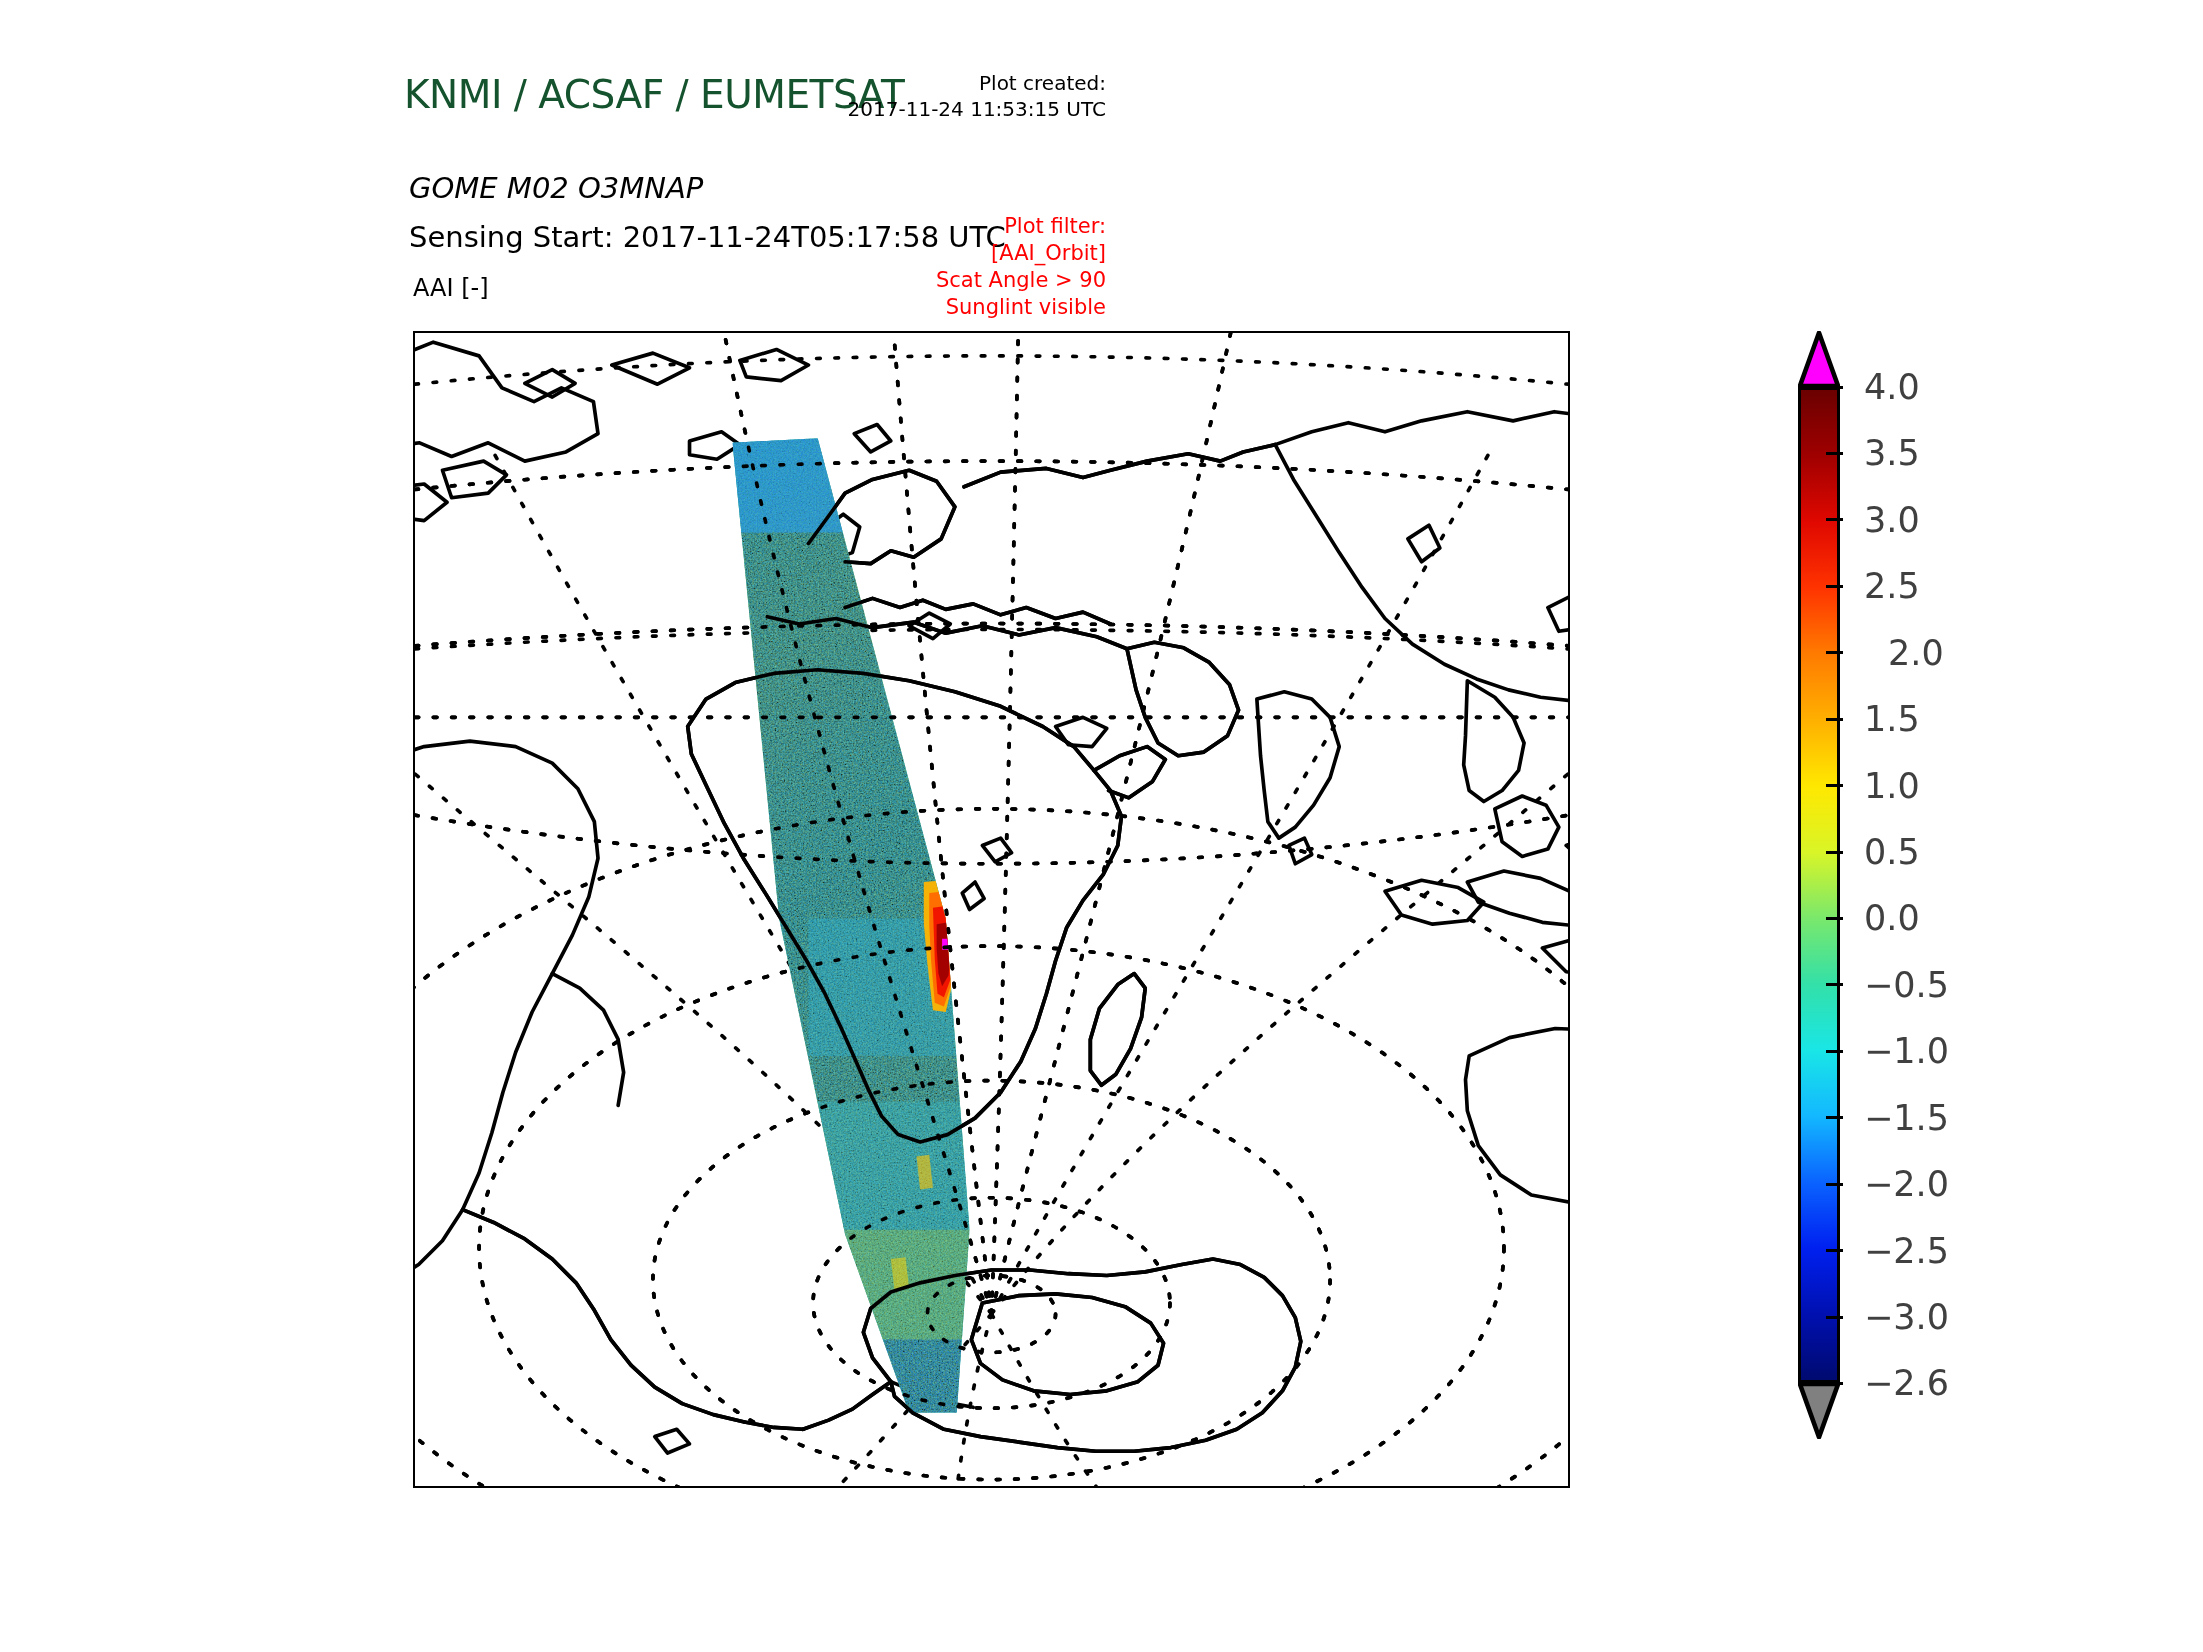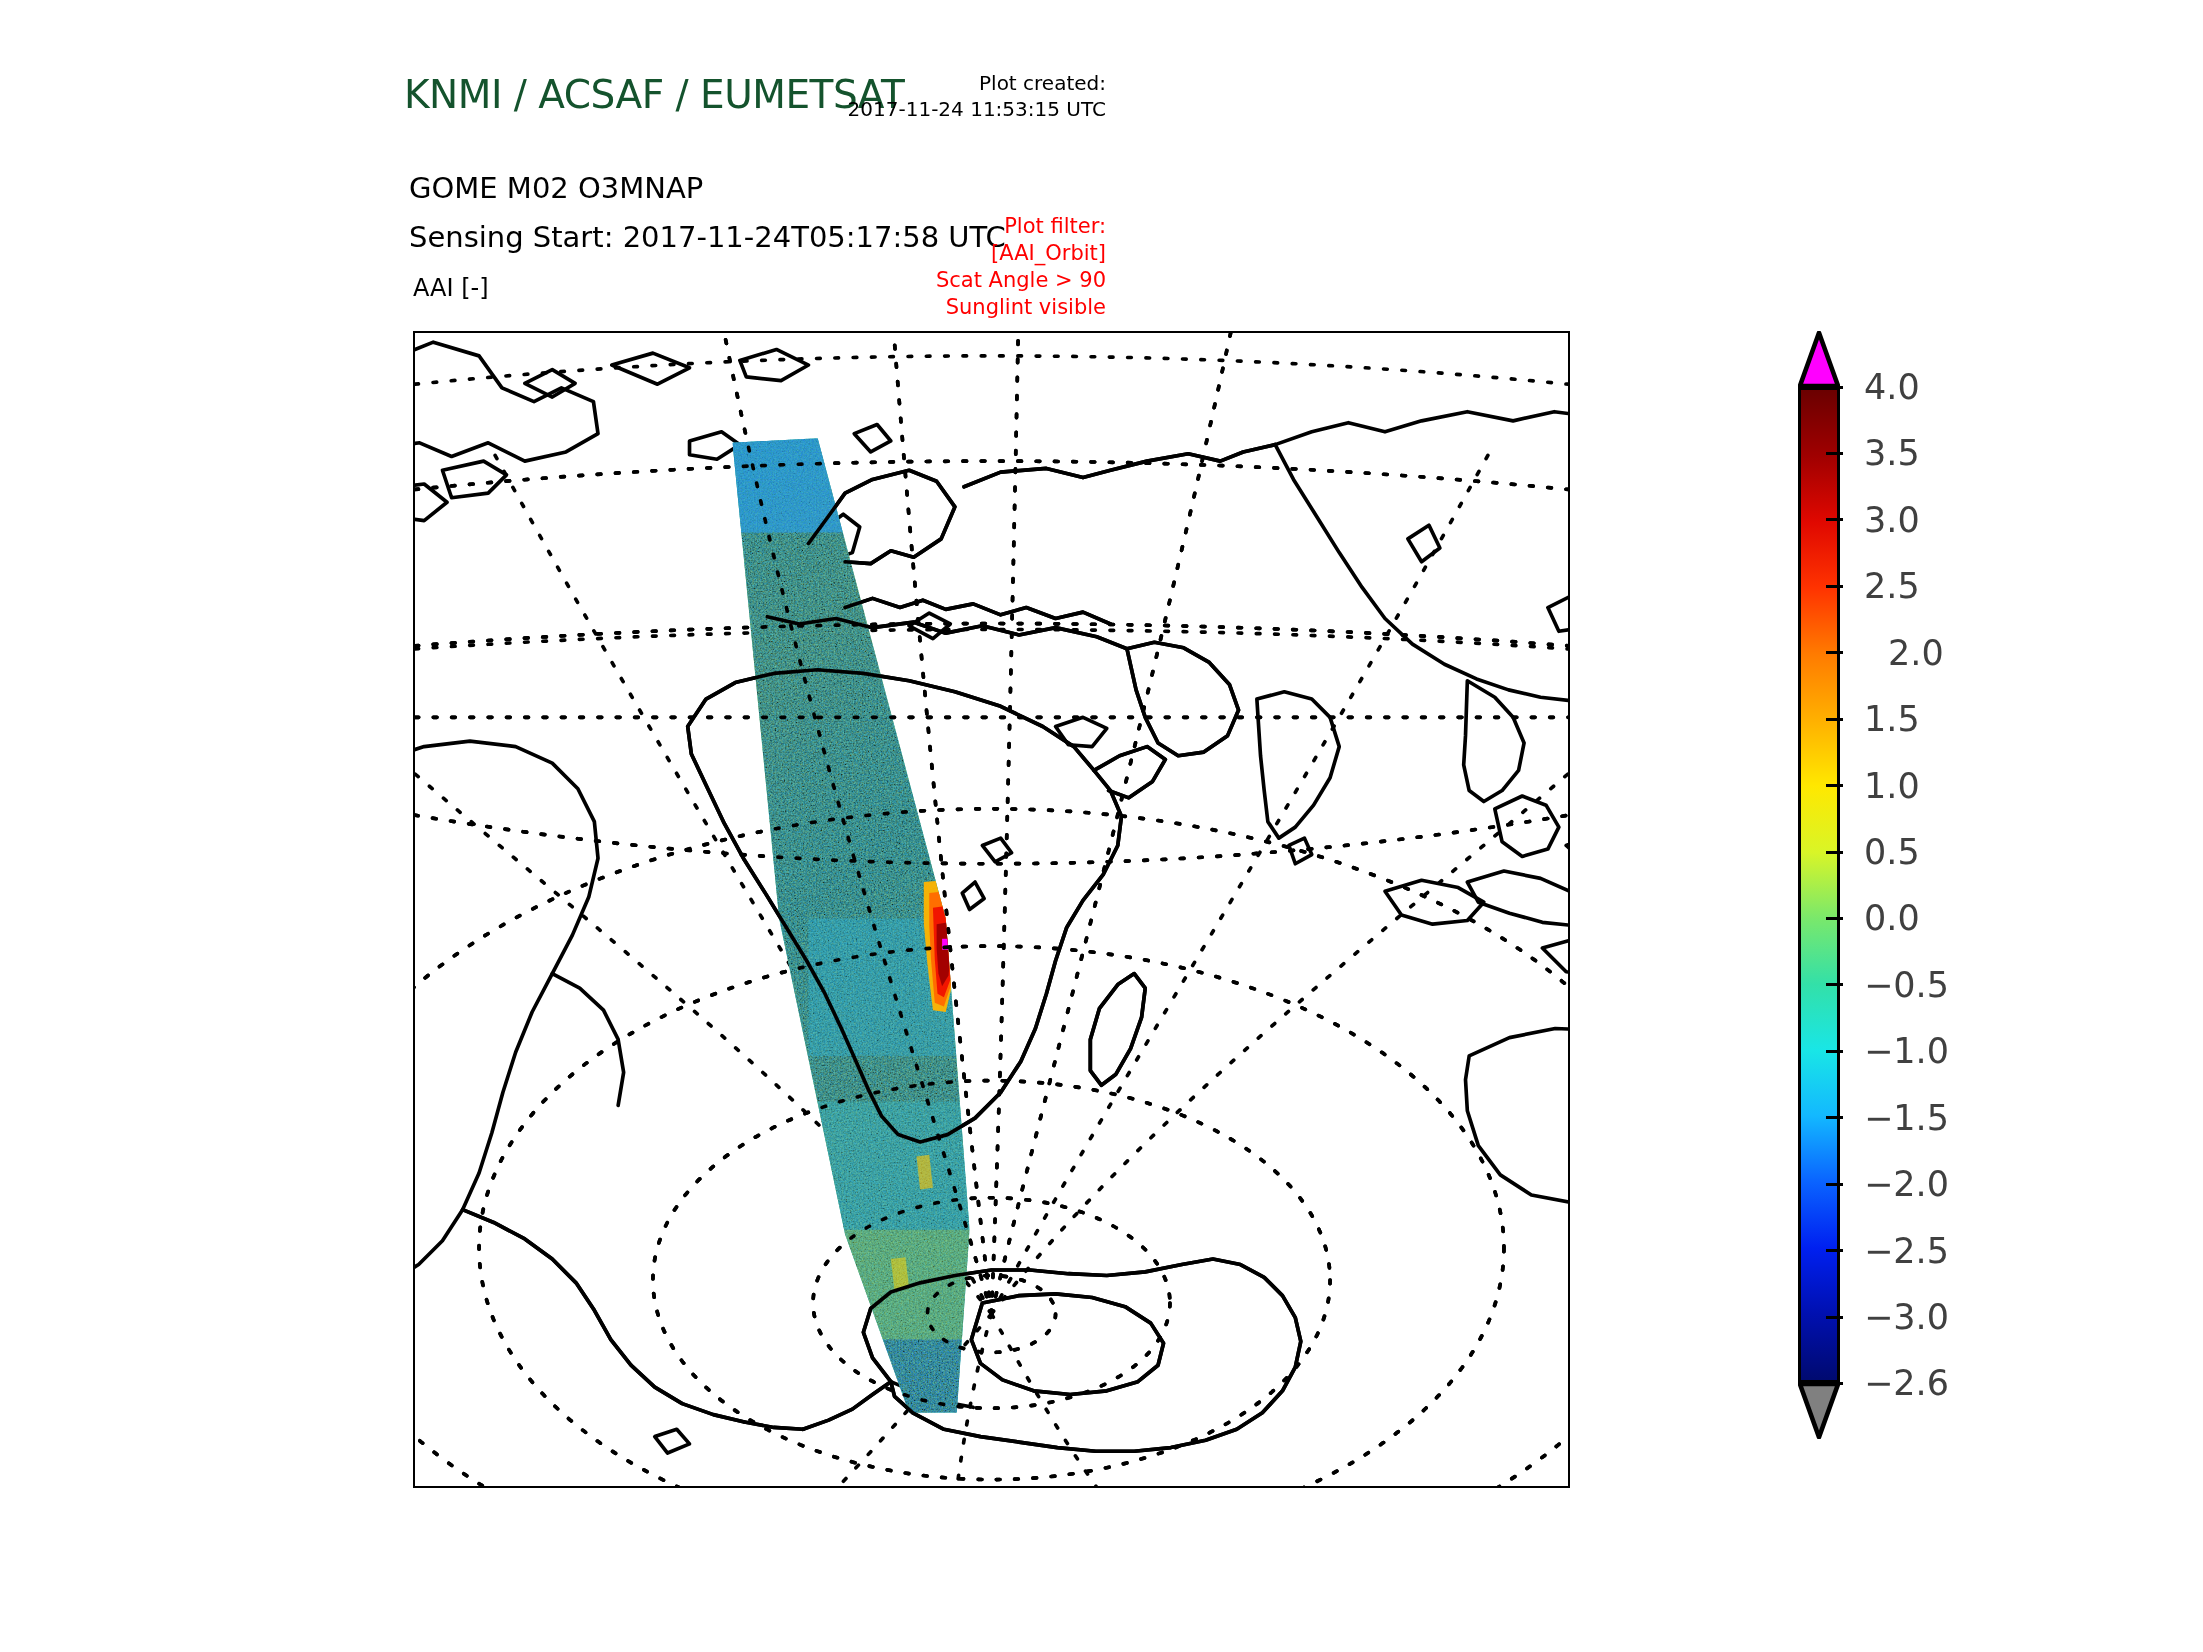--- a/index.html
+++ b/index.html
@@ -36,20 +36,21 @@
     color: #000000;
     line-height: 1.30;
   }
   #product-name {
     position: absolute;
     left: 409px;
     top: 171px;
     font-size: 29px;
     color: #000000;
     white-space: nowrap;
+    font-style: italic;
   }
   #sensing-start {
     position: absolute;
     left: 409px;
     top: 220px;
     font-size: 29px;
     color: #000000;
     white-space: nowrap;
   }
   #plot-filter-block {

